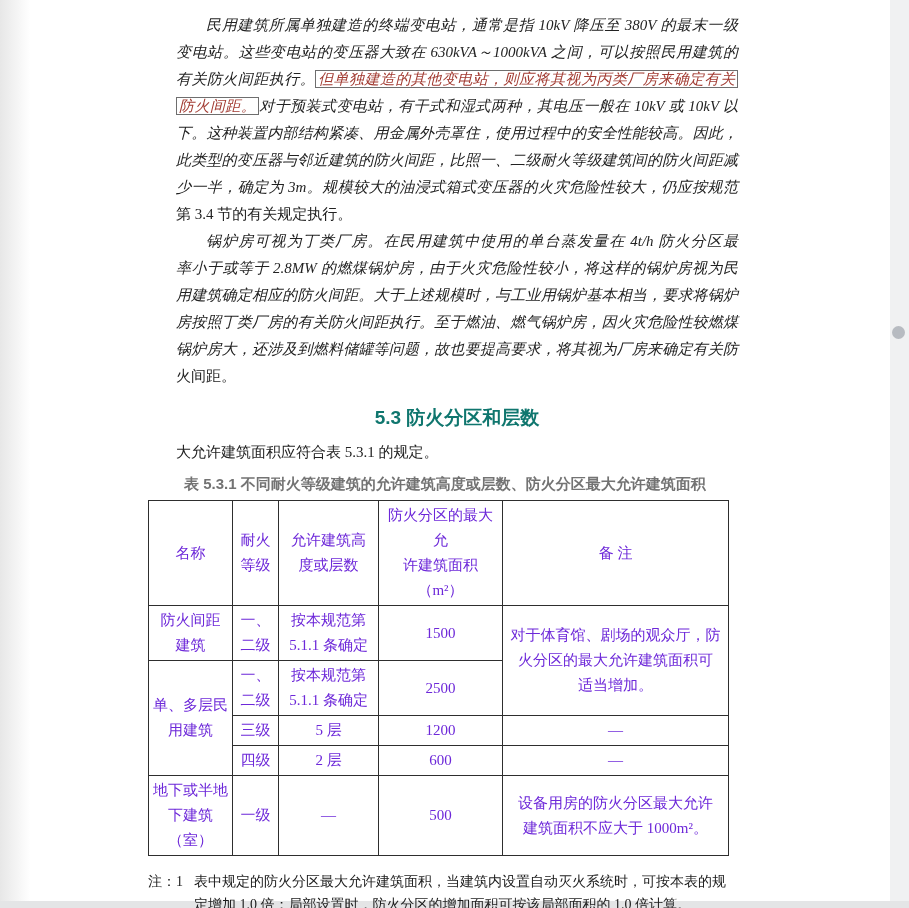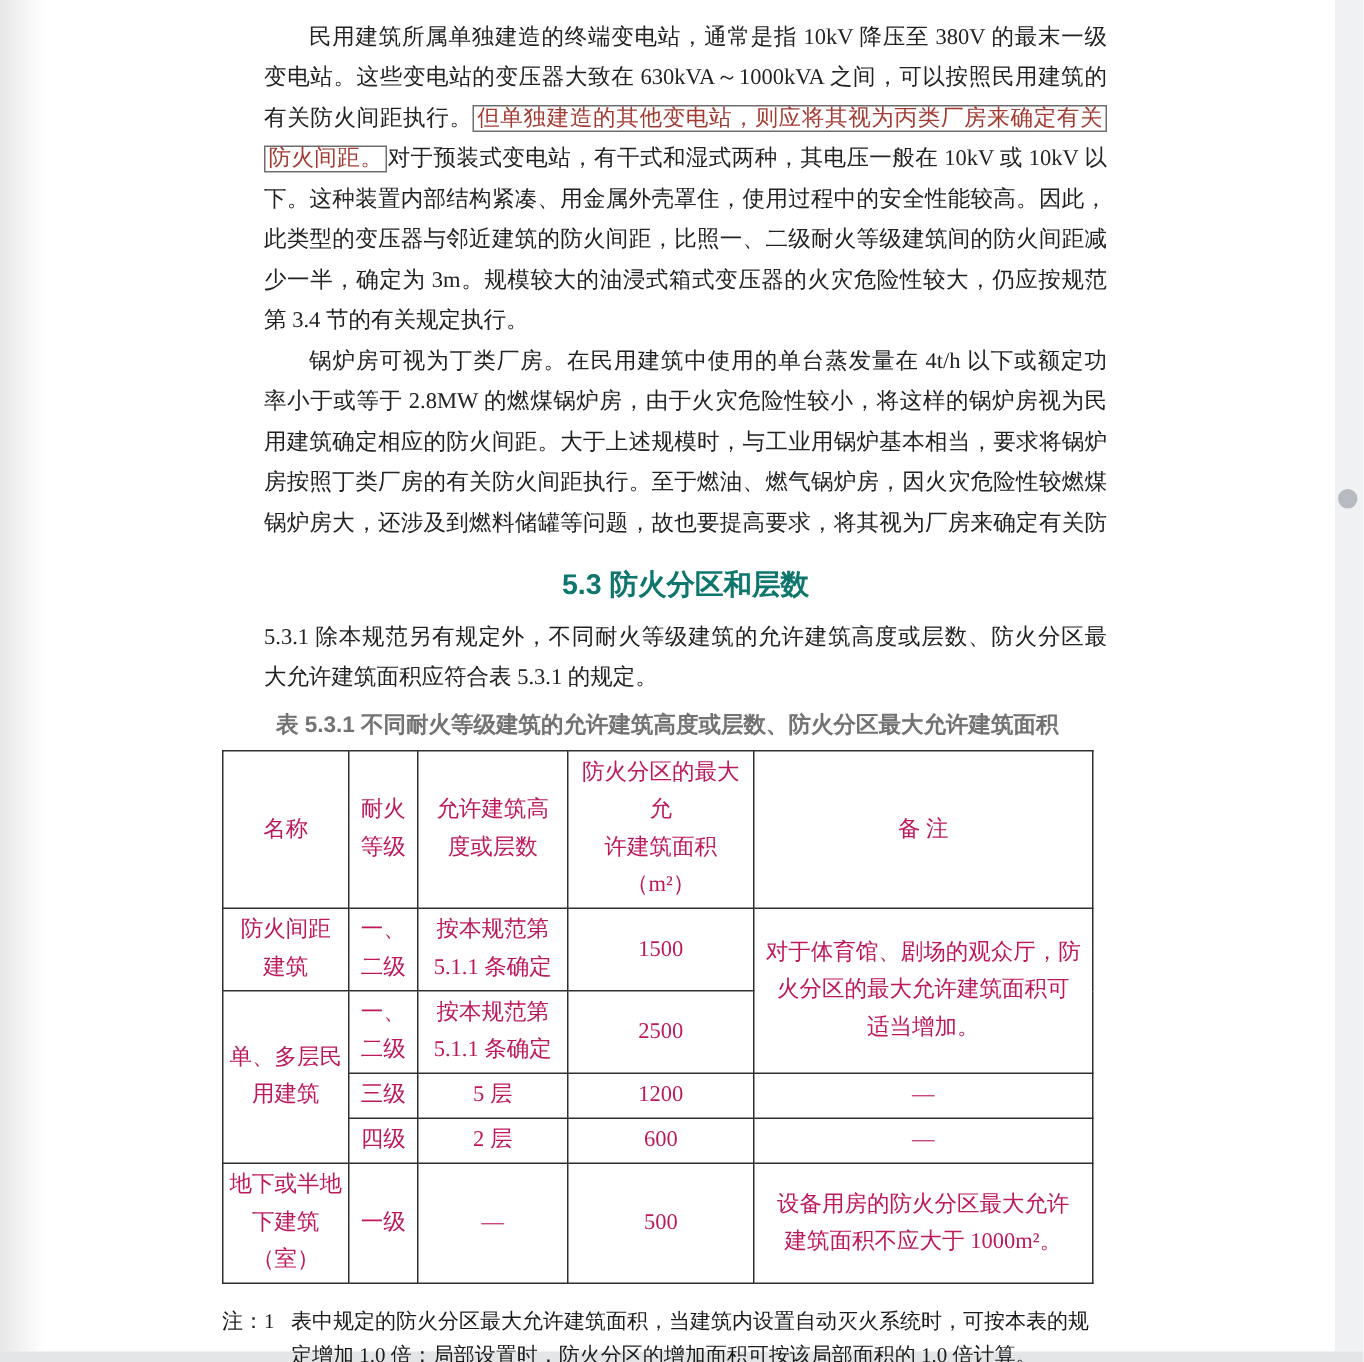--- a/index.html
+++ b/index.html
@@ -7,33 +7,33 @@
        font-family:"Liberation Serif","DejaVu Serif",serif;color:#222;}
   .left-edge{position:absolute;left:0;top:0;bottom:0;width:30px;
        background:linear-gradient(to right,#e7e7e7 0%,rgba(255,255,255,0) 100%);}
   .right-panel{position:absolute;right:0;top:0;bottom:0;width:19px;background:#f0f1f2;}
   .scroll-dot{position:absolute;width:13px;height:13px;border-radius:50%;
        background:#b7bbc1;right:4px;top:326px;cursor:pointer;}
   .bottom-band{position:absolute;left:0;right:0;bottom:0;height:7px;background:#e4e5e6;}
   .content{position:absolute;left:148px;top:12px;width:590px;}
   .para{margin:0 0 0 28px;width:562px;font-size:15px;line-height:27px;
        white-space:pre-line;text-align:justify;text-align-last:justify;}
-  .para.indent{text-indent:30px;}
+  .para.indent{text-indent:30px;font-style:italic;}
   .tail{margin:0 0 0 28px;width:562px;font-size:15px;line-height:27px;
        white-space:pre-line;text-align:right;text-align-last:left;}
   .hl{color:#a23b32;border:1px solid #6e6e6e;padding:0 2px;}
   .sec-heading{margin:14px 0 8px 28px;width:562px;text-align:center;text-align-last:center;
        font-family:"Liberation Sans","DejaVu Sans",sans-serif;font-weight:bold;
        font-size:19px;line-height:27px;color:#0f766e;}
   .tbl-caption{margin:6px 0 4px 36px;font-family:"Liberation Sans","DejaVu Sans",sans-serif;
        font-weight:600;font-size:15px;line-height:24px;color:#737373;}
   table.code{border-collapse:collapse;margin:0;table-layout:fixed;}
   table.code td,table.code th{border:1.5px solid #2e2e2e;white-space:pre-line;
        text-align:center;vertical-align:middle;padding:2px 4px;
-       font-weight:normal;font-size:15px;line-height:25px;color:#be185d;}
+       font-weight:normal;font-size:15px;line-height:25px;color:#6d28d9;}
   table.code th{height:56px;}
   .rh1{height:54px;} .rh2{height:55px;} .rh3{height:24px;} .rh4{height:24px;} .rh5{height:58px;margin-top:48px;}
   td.remark{text-align:left;padding-left:8px;padding-right:6px;line-height:26px;}
   .notes{margin-top:14px;width:596px;font-size:14px;line-height:23px;color:#1b1b1b;}
   .note{display:flex;}
   .note-label{flex:0 0 46px;}
   .note-text{flex:1;white-space:pre-line;text-align:left;}
 </style>
 </head>
 <body>
@@ -46,29 +46,29 @@
 <div class="content">
 
   <p class="para indent"><span>民用建筑所属单独建造的终端变电站，通常是指 10kV 降压至 380V 的最末一级
 变电站。这些变电站的变压器大致在 630kVA～1000kVA 之间，可以按照民用建筑的
 有关防火间距执行。</span><span class="hl">但单独建造的其他变电站，则应将其视为丙类厂房来确定有关</span><br><span class="hl">防火间距。</span><span>对于预装式变电站，有干式和湿式两种，其电压一般在 10kV 或 10kV 以
 下。这种装置内部结构紧凑、用金属外壳罩住，使用过程中的安全性能较高。因此，
 此类型的变压器与邻近建筑的防火间距，比照一、二级耐火等级建筑间的防火间距减
 少一半，确定为 3m。规模较大的油浸式箱式变压器的火灾危险性较大，仍应按规范</span></p>
   <p class="tail">第 3.4 节的有关规定执行。</p>
 
-  <p class="para indent">锅炉房可视为丁类厂房。在民用建筑中使用的单台蒸发量在 4t/h 以下或额定功
+  <p class="para indent">锅炉房可视为丁类厂房。在民用建筑中使用的单台蒸发量在 4t/h 防火分区最
 率小于或等于 2.8MW 的燃煤锅炉房，由于火灾危险性较小，将这样的锅炉房视为民
 用建筑确定相应的防火间距。大于上述规模时，与工业用锅炉基本相当，要求将锅炉
 房按照丁类厂房的有关防火间距执行。至于燃油、燃气锅炉房，因火灾危险性较燃煤
 锅炉房大，还涉及到燃料储罐等问题，故也要提高要求，将其视为厂房来确定有关防</p>
+  <p class="tail">火间距。</p>
 
   <h2 class="sec-heading">5.3   防火分区和层数</h2>
 
-  <p class="para">5.3.1   除本规范另有规定外，不同耐火等级建筑的允许建筑高度或层数、防火分区最</p>
   <p class="tail">大允许建筑面积应符合表 5.3.1 的规定。</p>
 
   <div class="tbl-caption">表 5.3.1   不同耐火等级建筑的允许建筑高度或层数、防火分区最大允许建筑面积</div>
 
   <table class="code">
     <colgroup>
       <col style="width:84px">
         <col style="width:46px">
         <col style="width:100px">
         <col style="width:124px">

